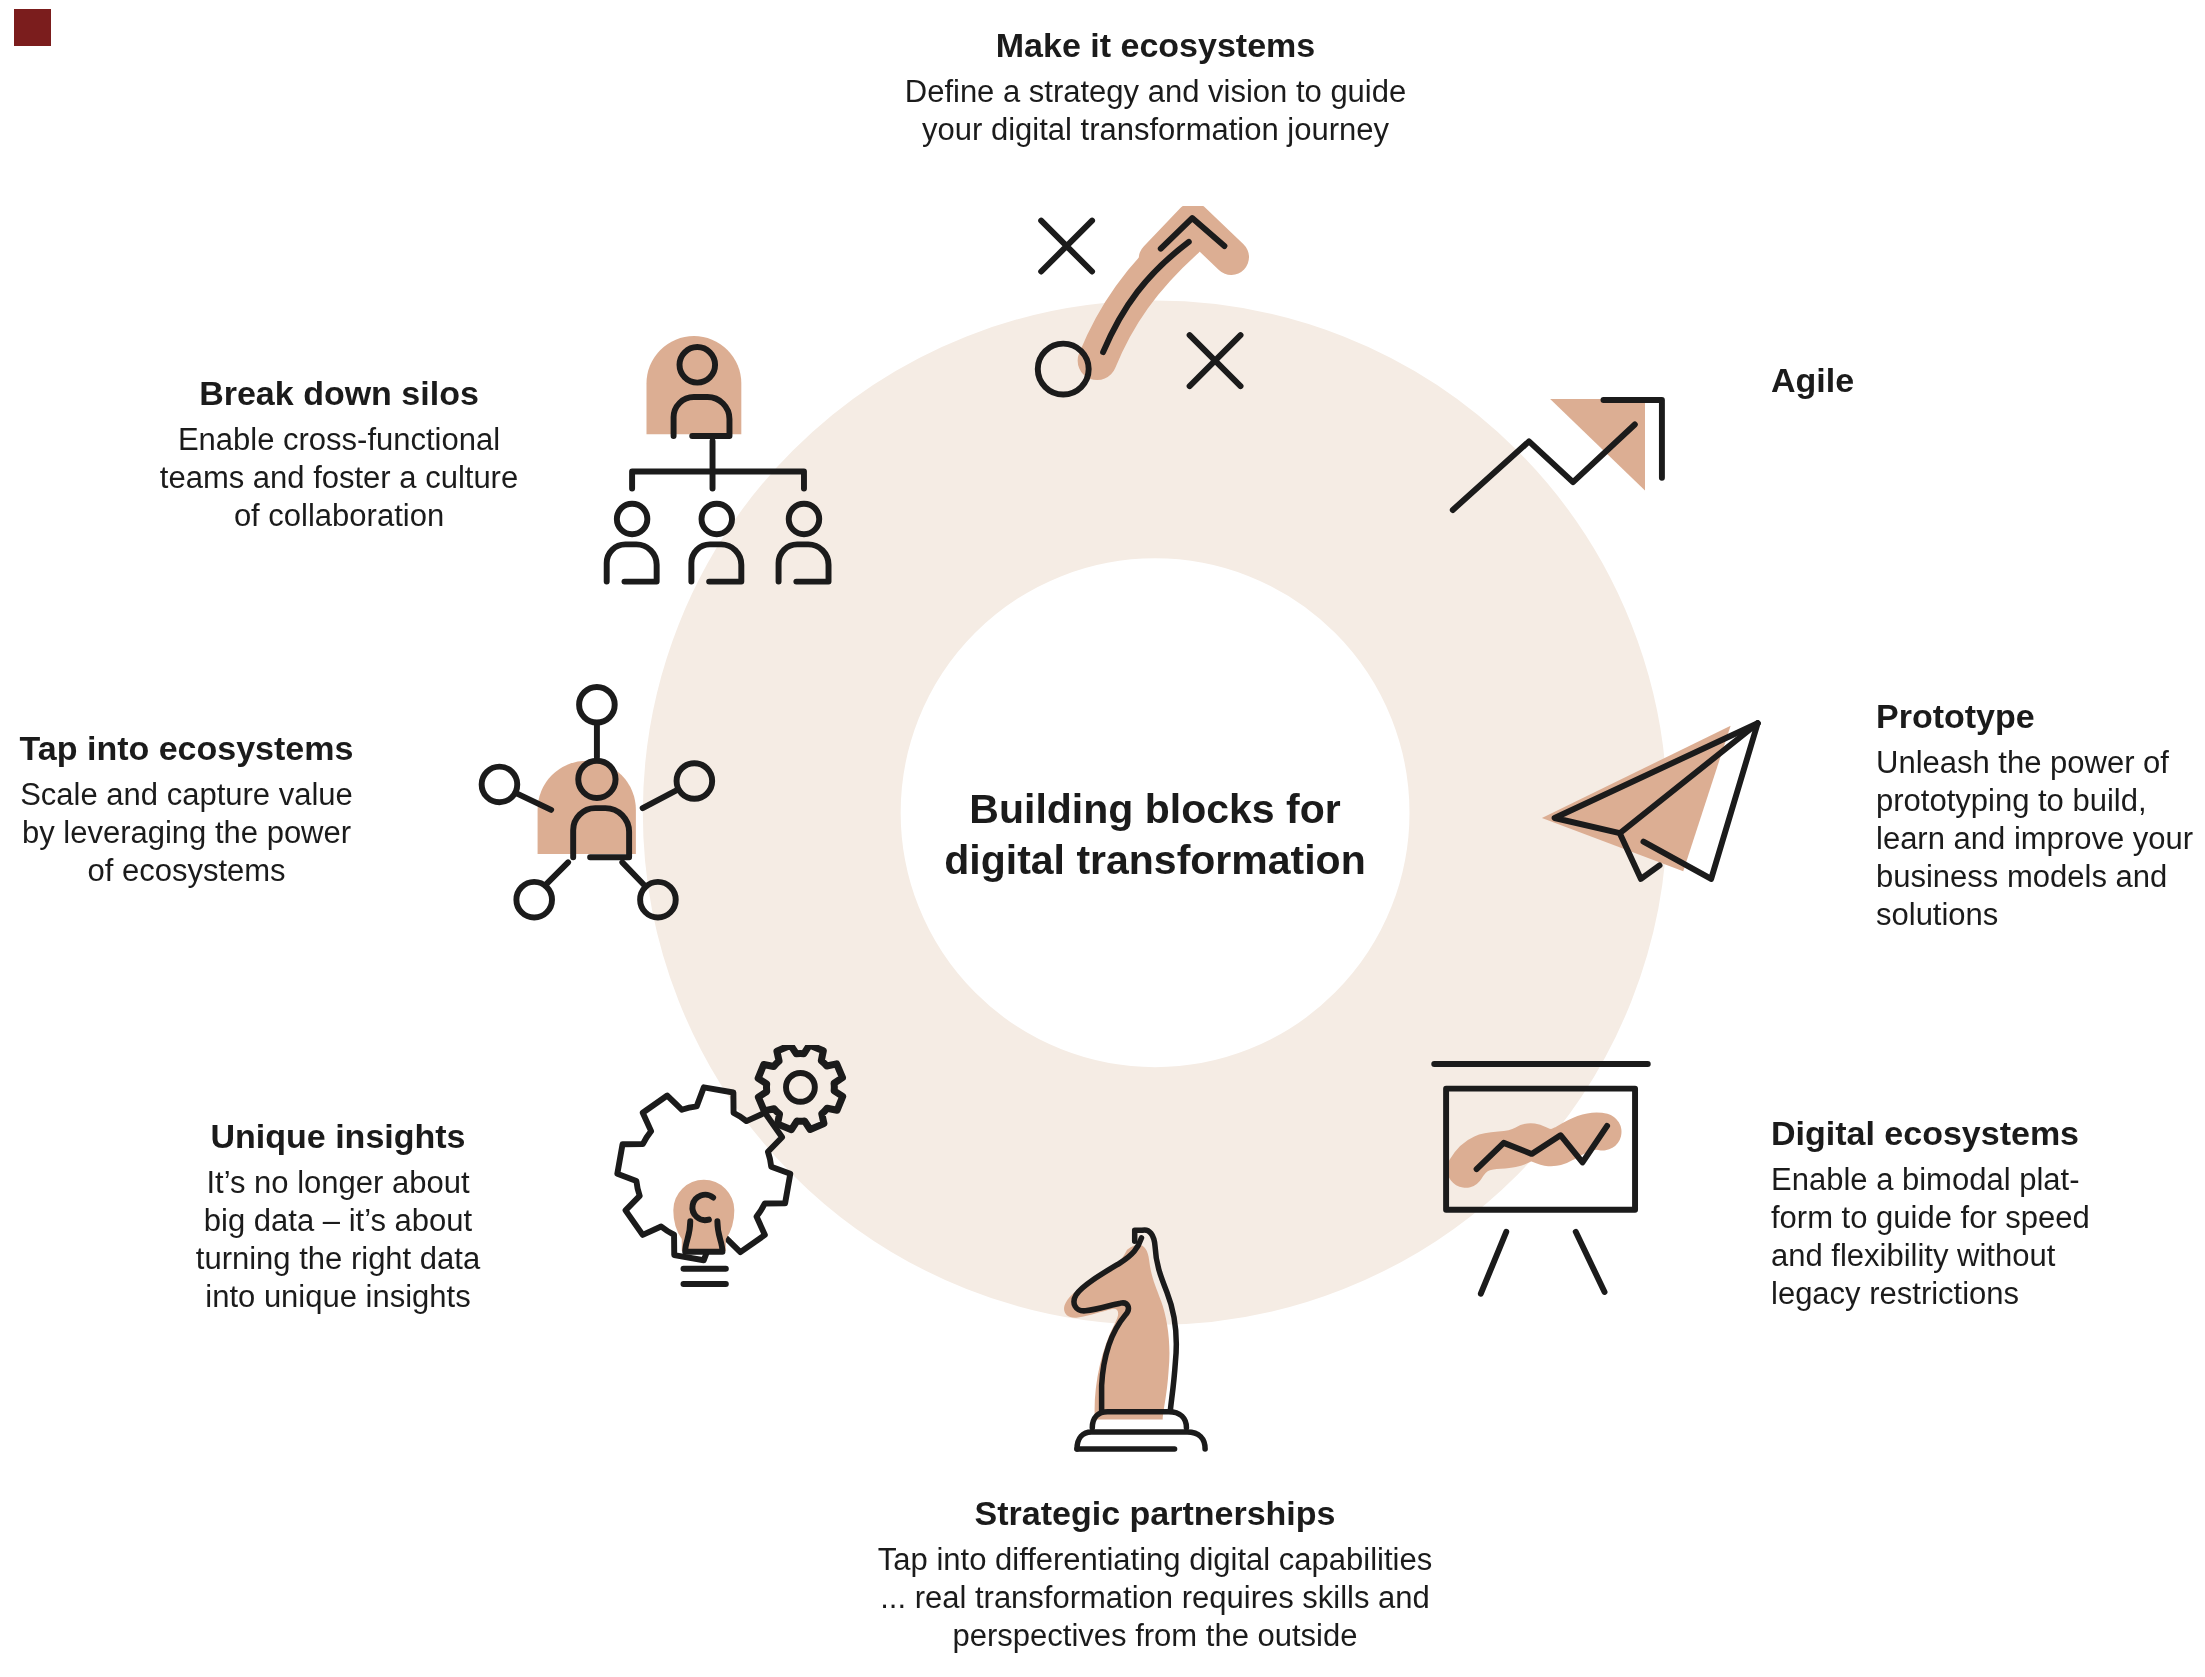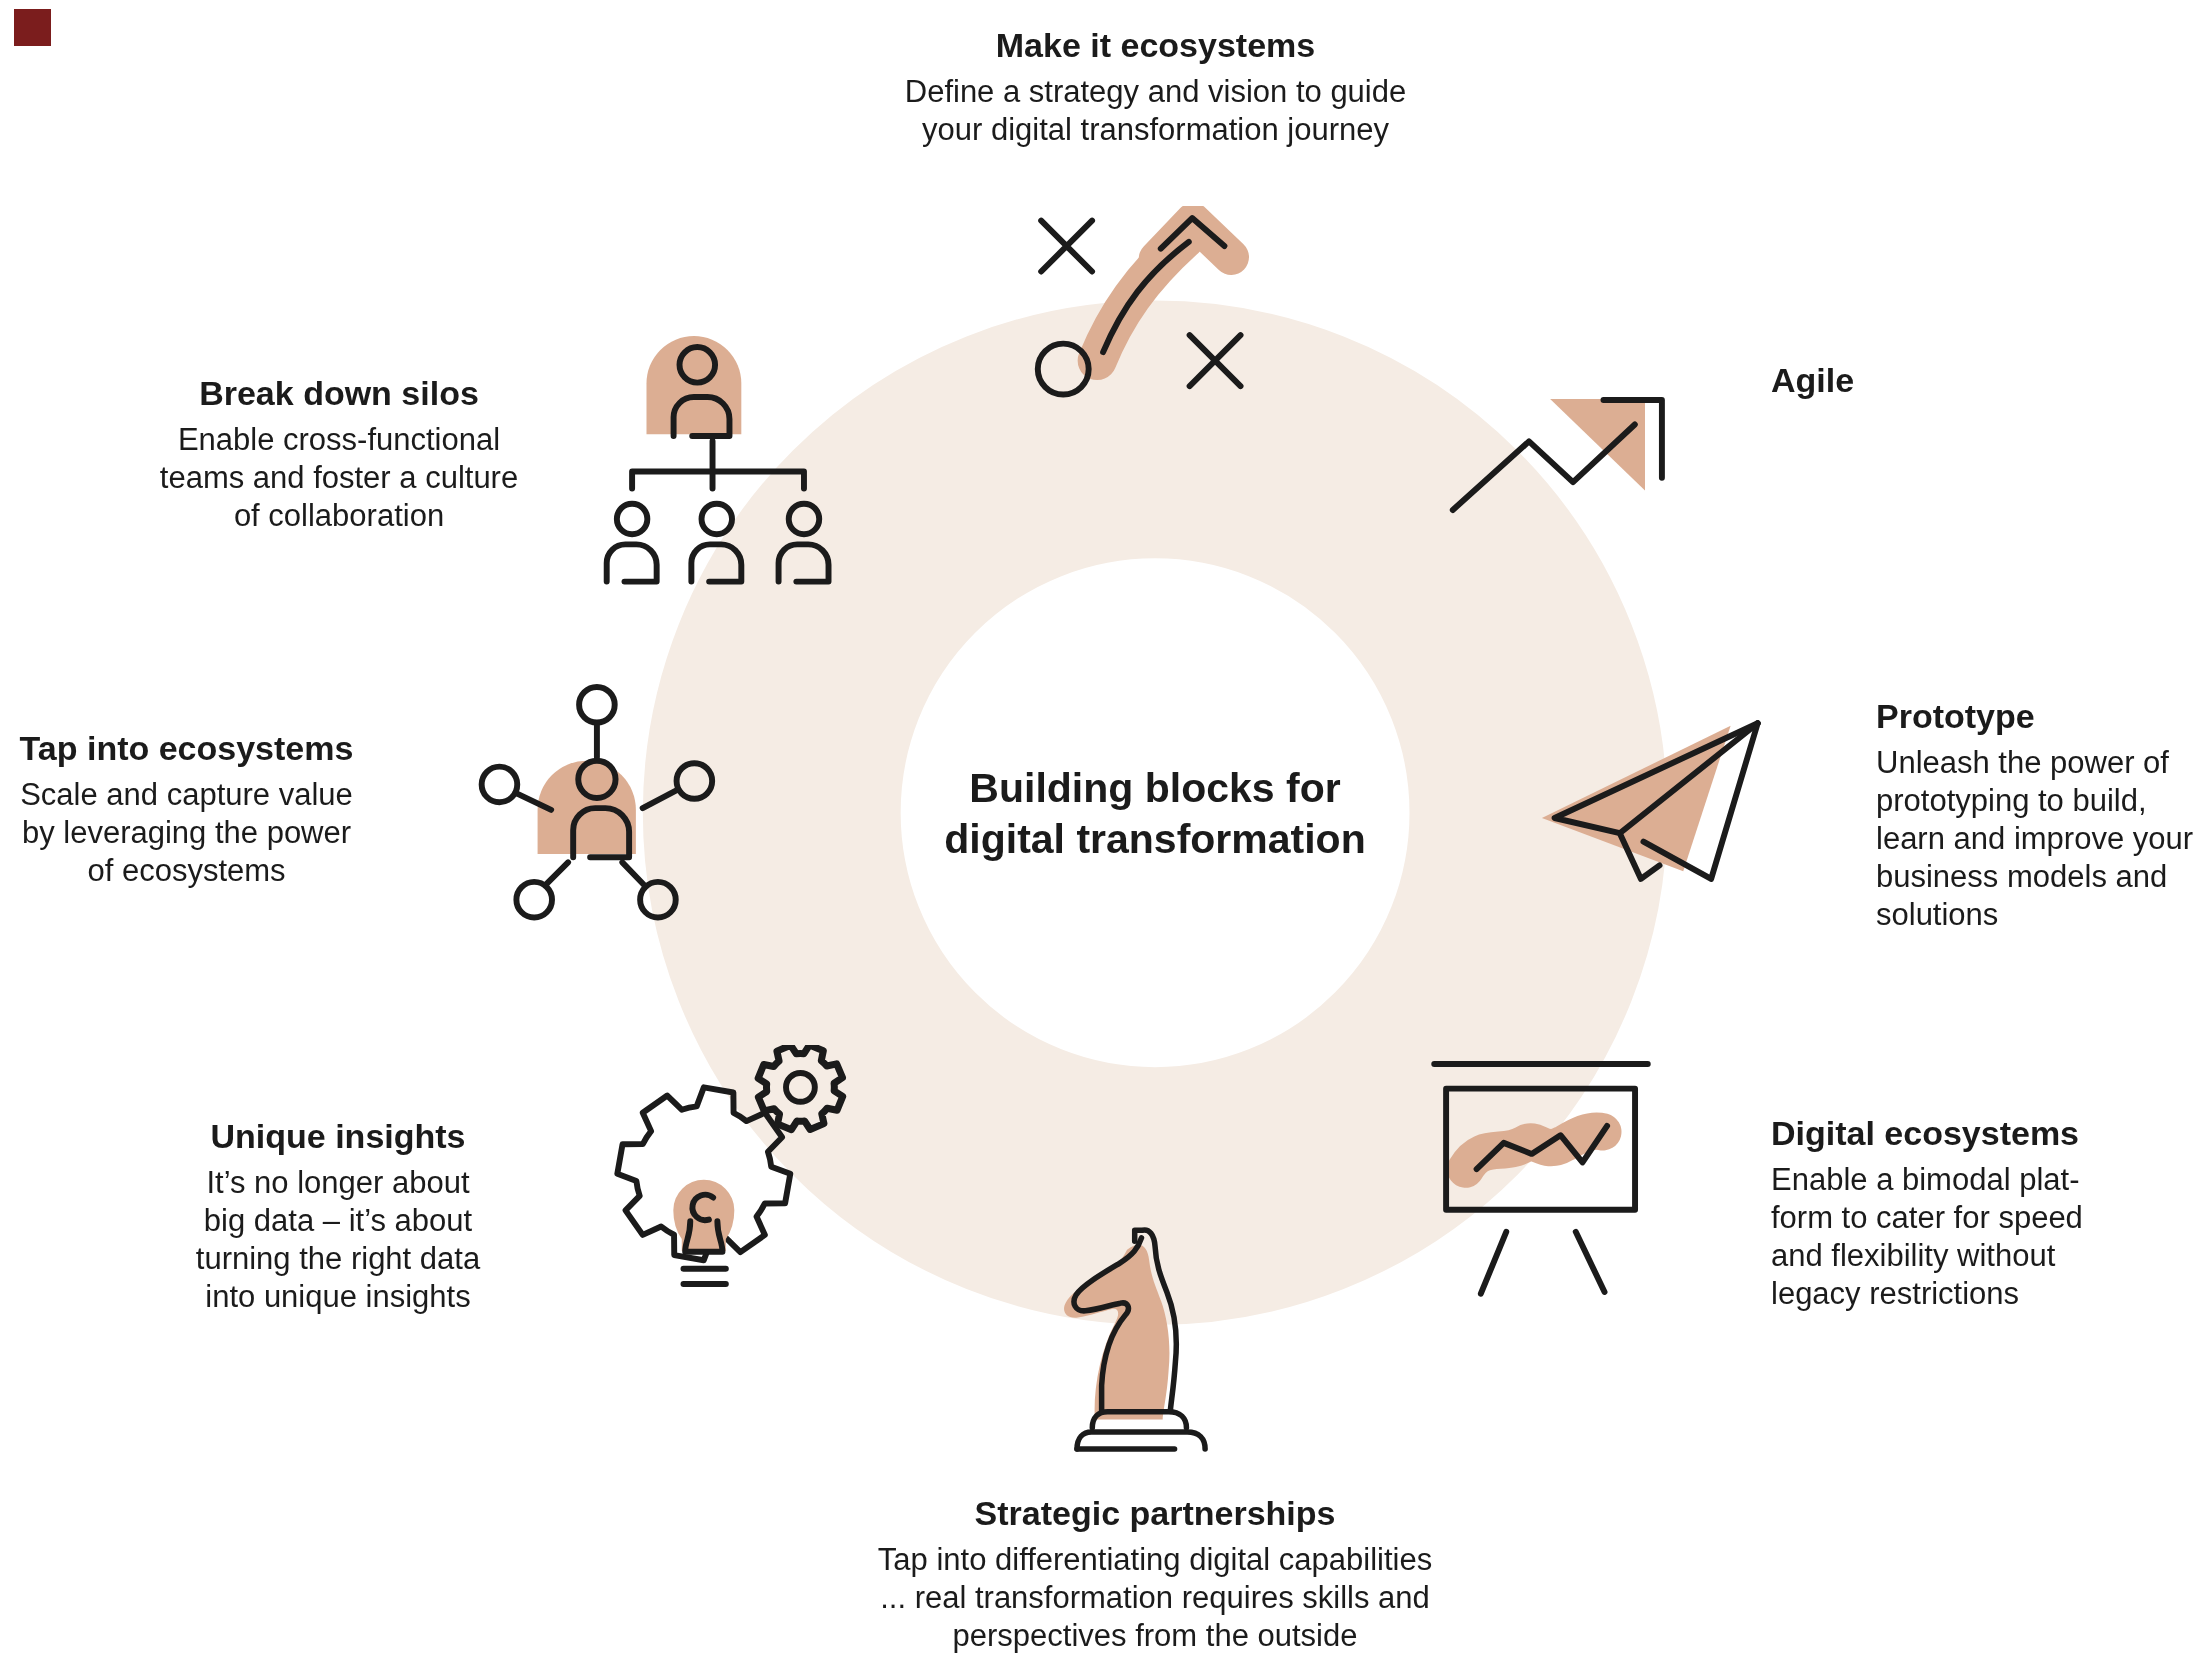--- a/index.html
+++ b/index.html
@@ -19,21 +19,21 @@
   }
   .ring-svg{position:absolute;left:0;top:0;z-index:0;}
   .icon{position:absolute;z-index:1;}
   .block{position:absolute;z-index:2;}
   .block h2{margin:0 0 6.8px 0;font-size:34px;line-height:41px;font-weight:700;color:var(--ink);}
   .block p{margin:0;font-size:31px;line-height:38px;font-weight:400;color:var(--ink);white-space:pre-line;}
   .align-right{text-align:center;}
   .align-left{text-align:left;}
   .align-center{text-align:center;}
   #center-title{
-    position:absolute;z-index:2;left:858px;top:763px;width:594px;
+    position:absolute;z-index:2;left:858px;top:784px;width:594px;
     text-align:center;font-size:41px;line-height:51px;font-weight:700;
     white-space:pre-line;margin:0;color:var(--ink);
   }
   #corner-mark{position:absolute;left:13.6px;top:8.5px;width:37px;height:37px;background:var(--corner);z-index:3;}
   svg .ink{stroke:var(--ink);fill:none;stroke-width:7;stroke-linecap:round;stroke-linejoin:round;}
   svg .ink-thin{stroke:var(--ink);fill:none;stroke-width:6.5;stroke-linecap:round;stroke-linejoin:round;}
   svg .acc-fill{fill:var(--accent);stroke:none;}
   svg .acc-stroke{stroke:var(--accent);fill:none;stroke-linecap:round;stroke-linejoin:round;}
 </style>
 </head>
@@ -65,21 +65,21 @@
     <p>Unleash the power of
 prototyping to build,
 learn and improve your
 business models and
 solutions</p>
   </div>
 
   <div class="block align-left" style="left:1771px;top:1113px;width:416px">
     <h2>Digital ecosystems</h2>
     <p>Enable a bimodal plat-
-form to cater for speed
+form to guide for speed
 and flexibility without
 legacy restrictions</p>
   </div>
 
   <div class="block align-center" style="left:731px;top:1493px;width:848px">
     <h2>Strategic partnerships</h2>
     <p>Tap into differentiating digital capabilities
 ... real transformation requires skills and
 perspectives from the outside</p>
   </div>

